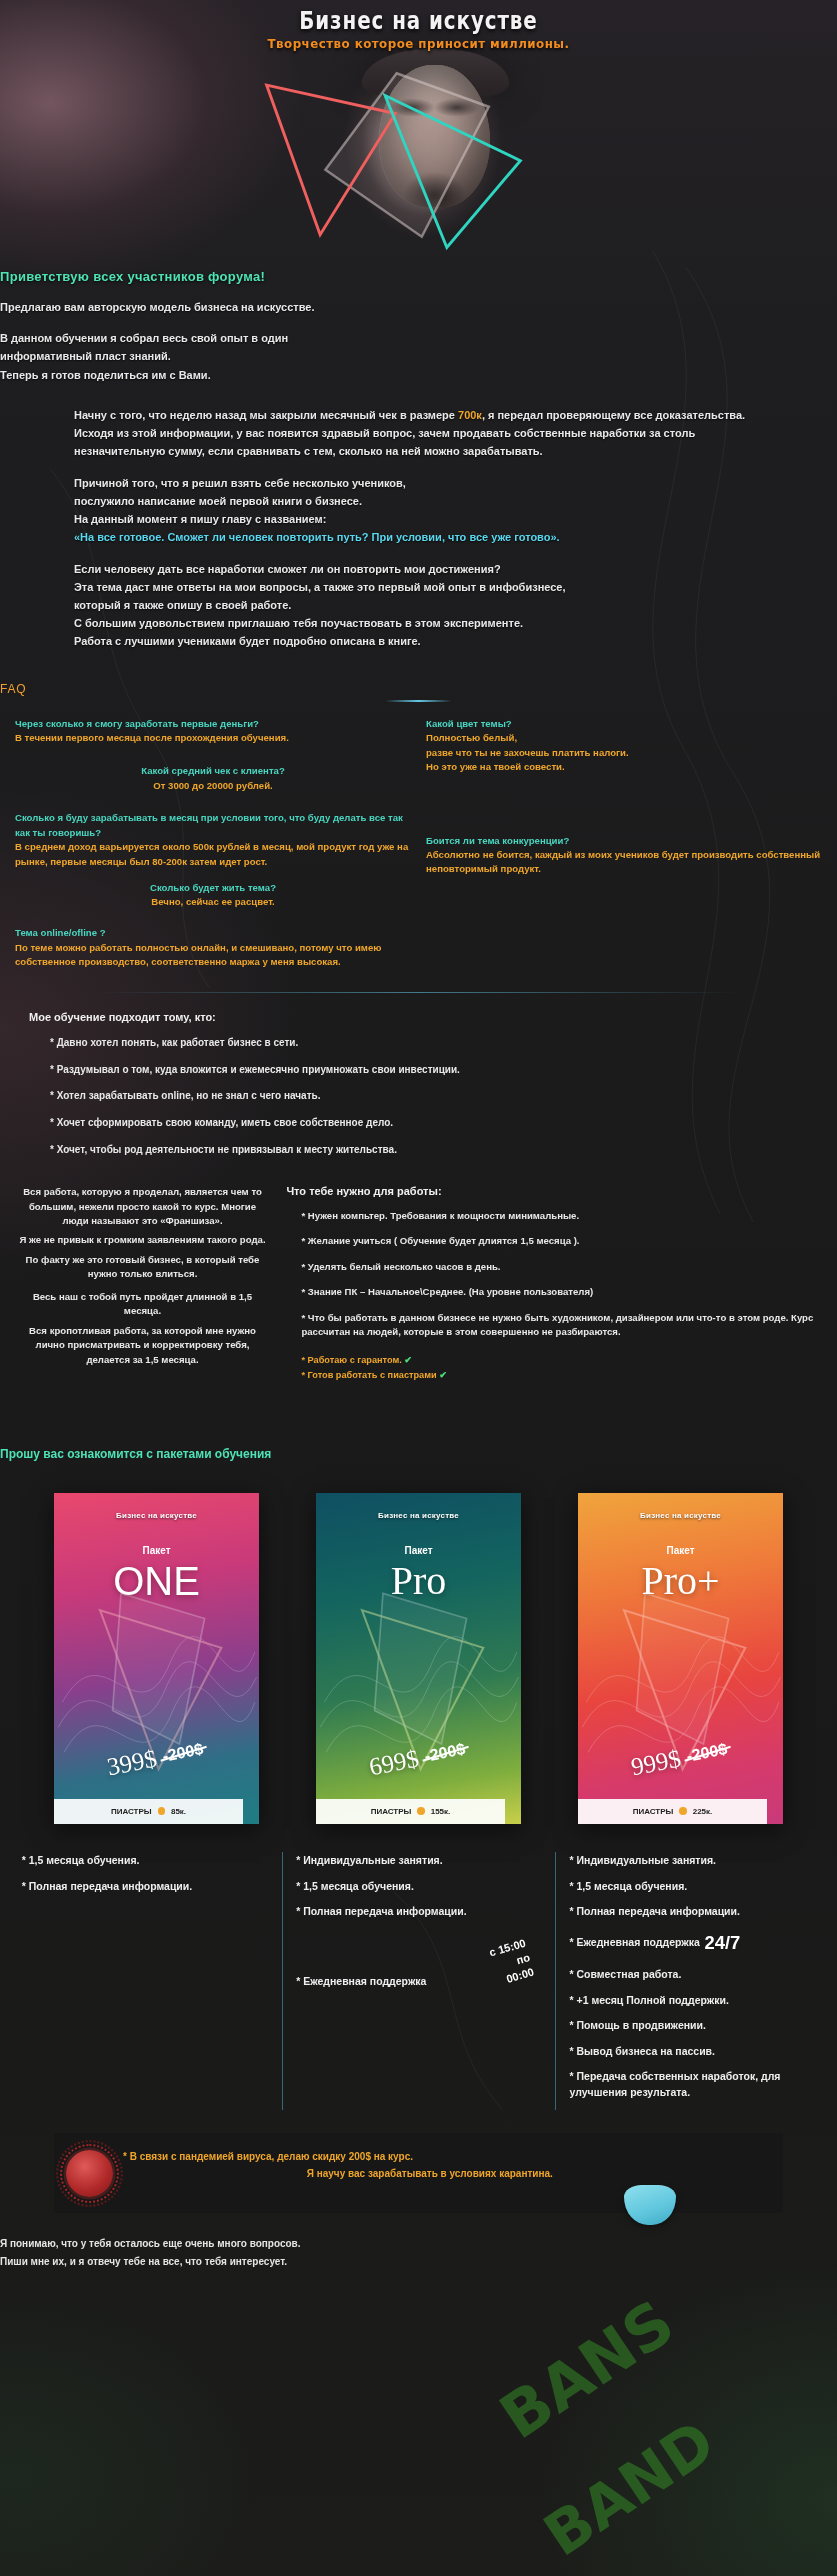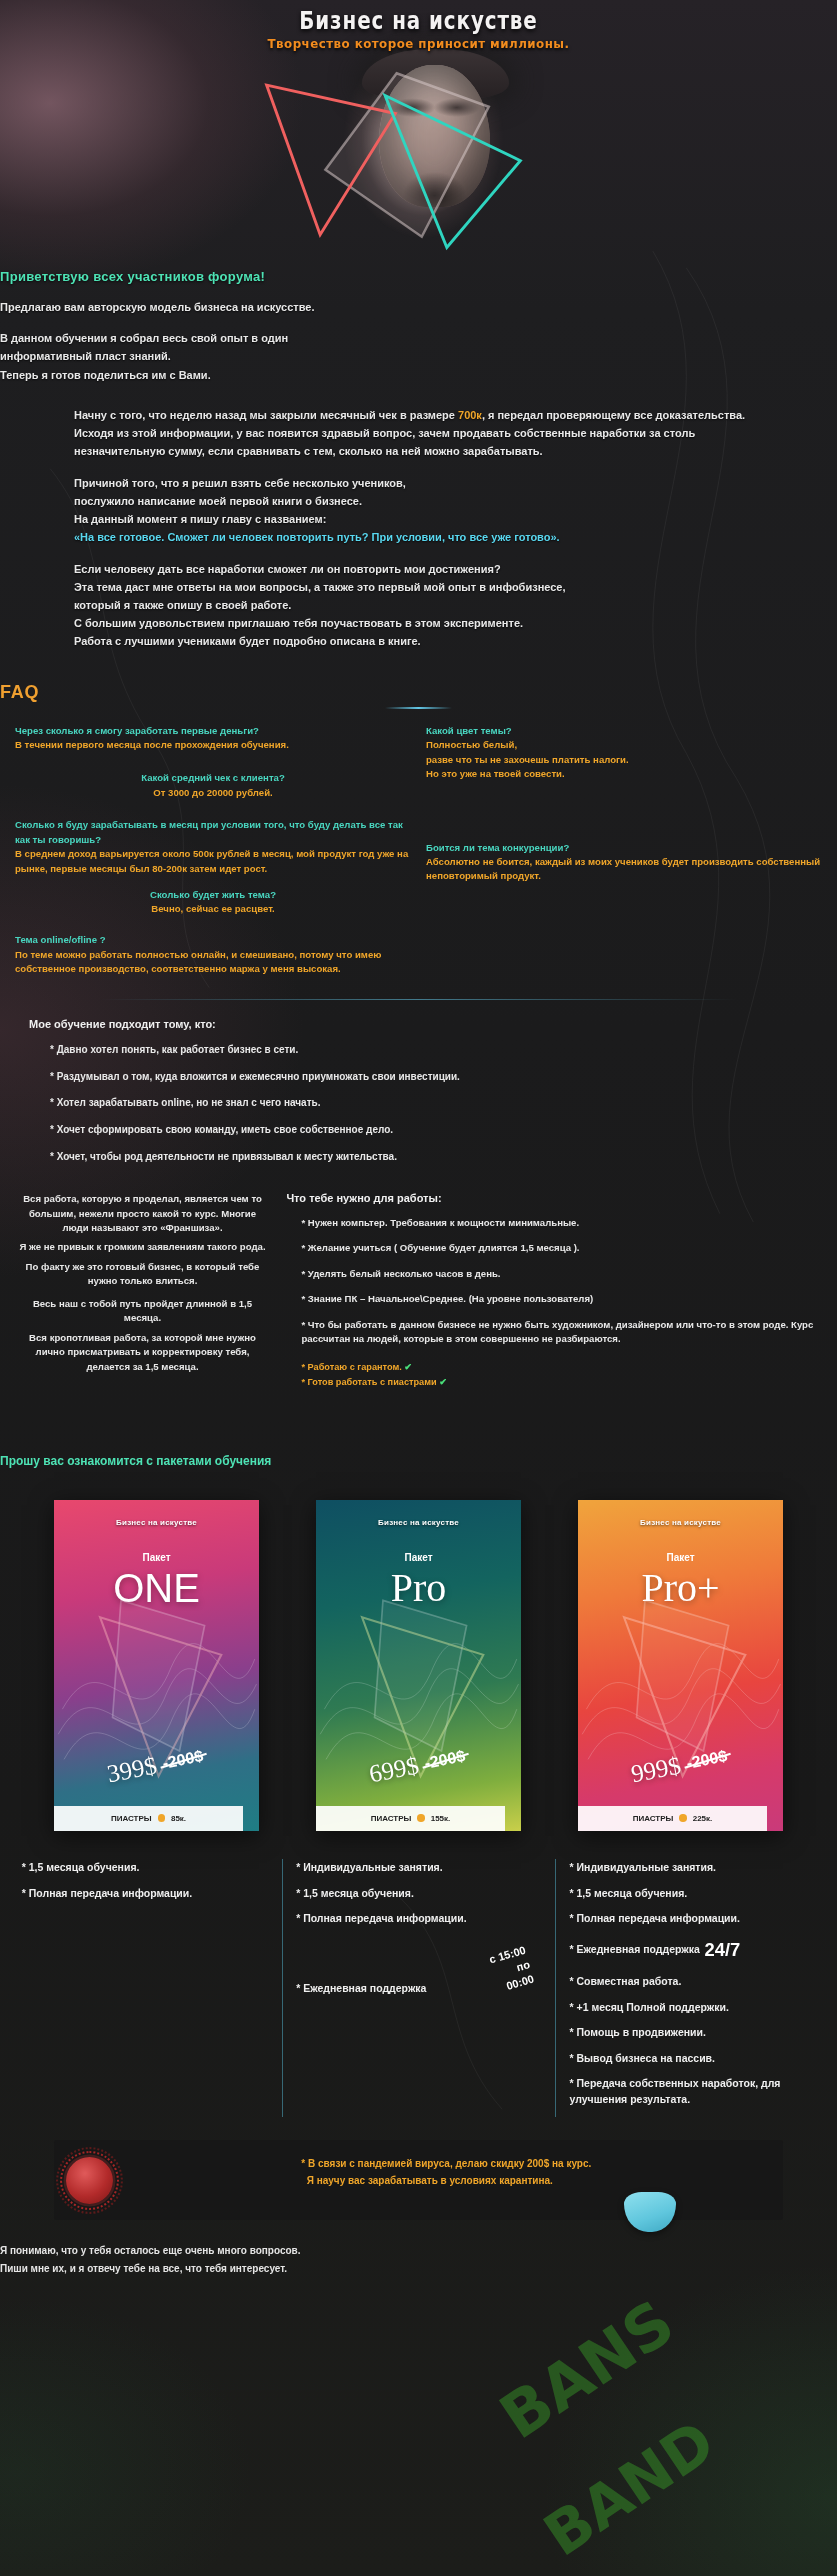--- a/index.html
+++ b/index.html
@@ -77,21 +77,21 @@
   }
   .para {
     color: #e9e9e9; font-size: 11px; line-height: 1.65; font-weight: 600;
     text-shadow: 0 0.8px 1.7px rgba(0,0,0,.75);
   }
   .para .hl { color: #f0a62a; font-weight: 700; }
   .para .cyan { color: #59d8f0; }
   .para-block { margin-top: 13.4px; }
 
   
-  .faq-head { color:#f0a030; font-size:18px; font-weight:700; letter-spacing:0.8px; }
+  .faq-head { color:#f0a030; font-size:12px; font-weight:400; letter-spacing:0.8px; }
   .faq-rule {
     width: 67px; height: 2.5px; margin: 3.3px auto 0;
     background: linear-gradient(90deg, rgba(90,200,230,0) 0%, #63c8e8 50%, rgba(90,200,230,0) 100%);
     border-radius: 1.7px;
   }
   .faq-grid { display:flex; gap: 15px; padding: 0 15px; margin-top: 15px; }
   .faq-col { width: 50%; }
   .q { color:#49d6c0; font-size:9.6px; font-weight:700; line-height:1.5; }
   .a { color:#f0a62a; font-size:9.6px; font-weight:700; line-height:1.5; }
   .faq-item { margin-bottom: 9.2px; }
@@ -182,21 +182,21 @@
   .virus {
     position:absolute; left:11.7px; top:17px; width:47px; height:47px; border-radius:50%;
     background: radial-gradient(circle at 40% 35%, #e05a5a 0%, #b22a2a 55%, #7d1616 100%);
     box-shadow: 0 0 0 2.5px rgba(200,50,50,.25);
   }
   .virus::before, .virus::after {
     content:""; position:absolute; inset:-5.9px; border-radius:50%;
     border: 2.5px dotted rgba(190,40,40,.85);
   }
   .virus::after { inset:-10px; border-style: dotted; border-color: rgba(150,30,30,.55); }
-  .covid-text { color:#f0a62a; font-size:10px; font-weight:700; line-height:1.7;text-align:center; }
+  .covid-text { color:#f0a62a; font-size:10px; font-weight:700; line-height:1.7; }
   .mask {
     position:absolute; right:107px; bottom:-11.7px; width:52px; height:40px;
     background: linear-gradient(160deg,#8fe0ee 0%, #5fc6dd 60%, #3fa9c4 100%);
     border-radius: 34% 34% 46% 46% / 30% 30% 70% 70%;
     box-shadow: 0 2.5px 6.7px rgba(0,0,0,.4);
   }
   .final { color:#e5e5e5; font-size:10px; font-weight:600; line-height:1.8; margin-top:22px; }
 
   .wm {
     position:absolute; right: 6.7px; bottom: 3.3px; width: 285px; height: 276px;

